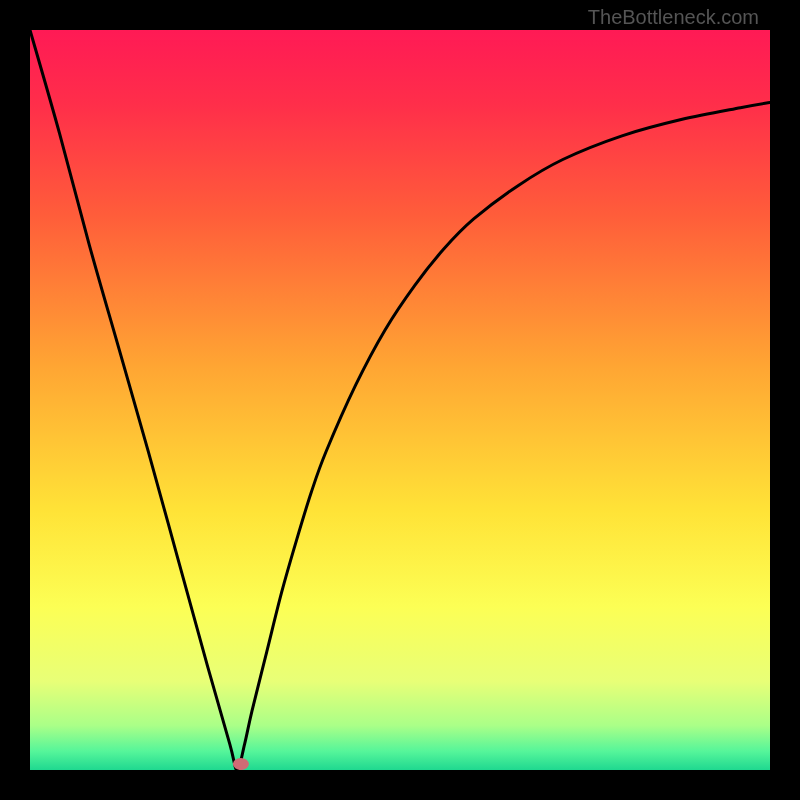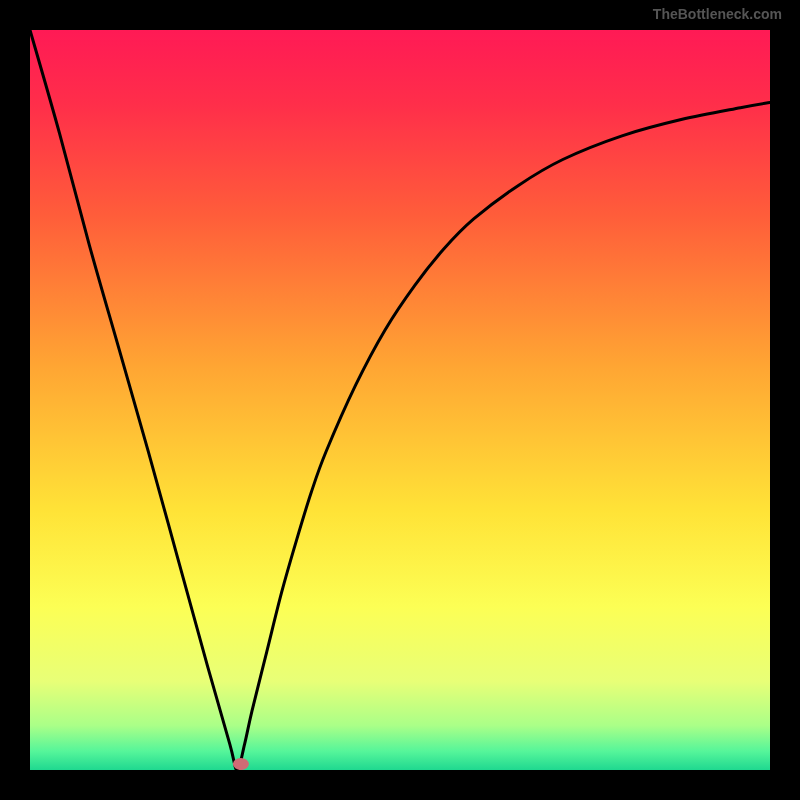--- a/index.html
+++ b/index.html
@@ -22,24 +22,24 @@
   .plot-area {
     position: absolute;
     left: 0;
     top: 0;
     width: 740px;
     height: 740px;
   }
   .watermark {
     position: absolute;
     top: 6px;
-    right: 18px;
+    right: 41px;
     color: #555;
-    font-size: 14px;
-    font-weight: 700;
+    font-size: 20px;
+    font-weight: 400;
     z-index: 10;
   }
   svg {
     display: block;
   }
 </style>
 </head>
 <body>
 
 <div class="watermark">TheBottleneck.com</div>

